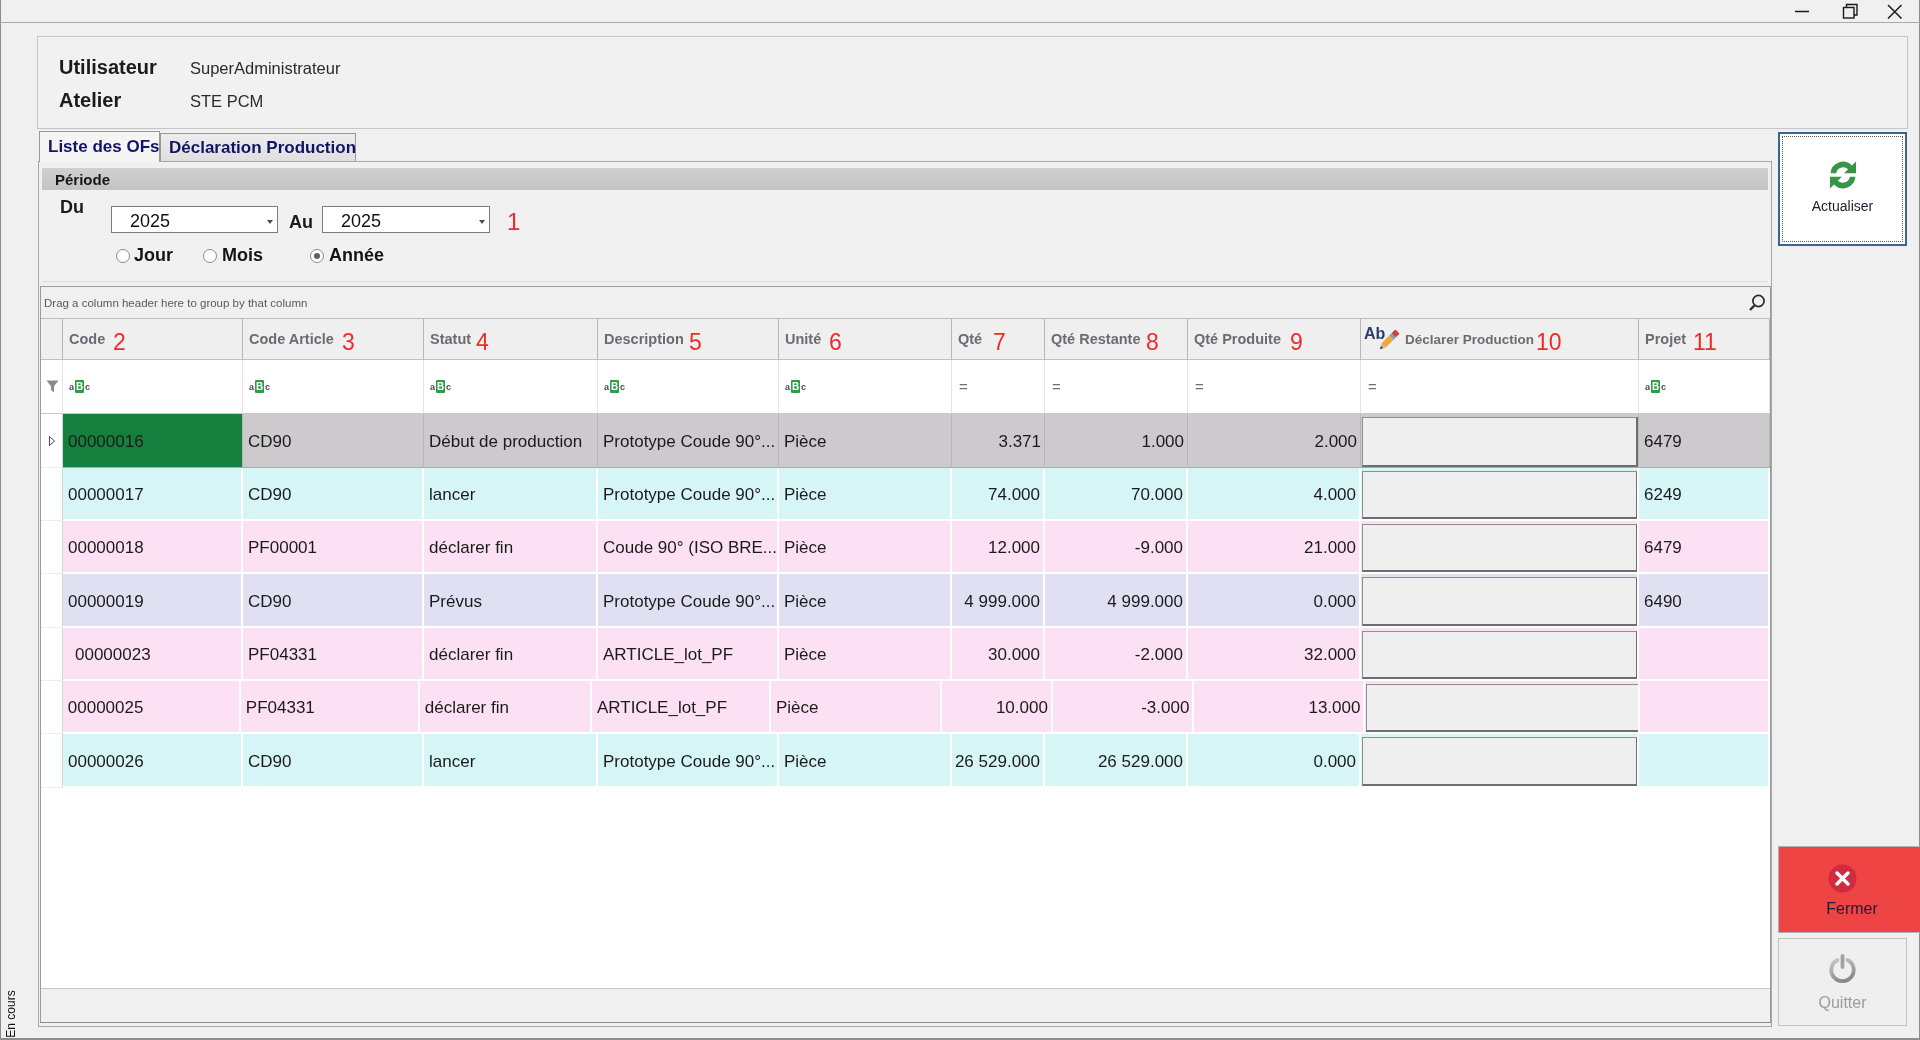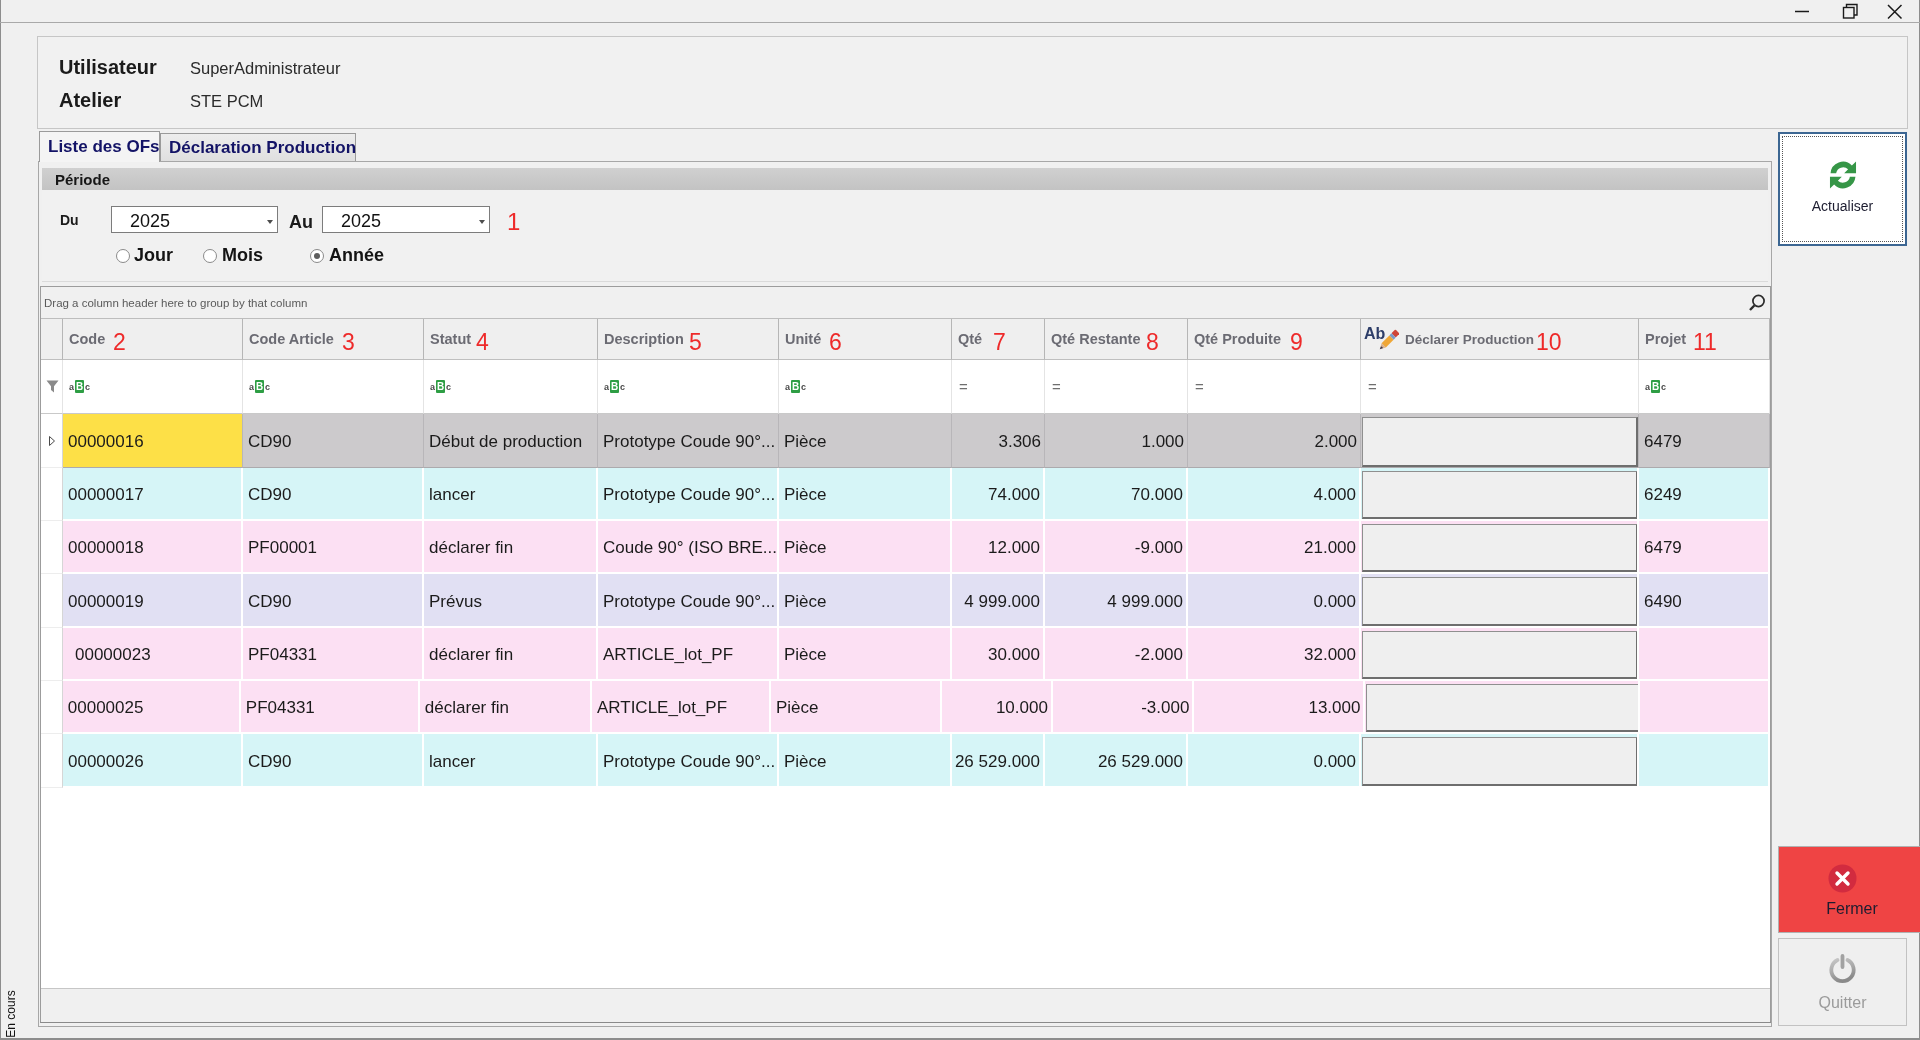--- a/index.html
+++ b/index.html
@@ -70,21 +70,21 @@
 <div class="abs lbl-b" style="left:59px;top:90px">Atelier</div>
 <div class="abs lbl-v" style="left:190px;top:93px">STE PCM</div>
 
 <div class="abs" id="tabpage"></div>
 <div class="abs tab" id="tab1">Liste des OFs</div>
 <div class="abs tab" id="tab2">Déclaration Production</div>
 
 <div class="abs" id="periode">
   <div id="periodehdr">Période</div>
 </div>
-<div class="abs lbl-b" style="left:60px;top:213px;font-size:14px">Du</div>
+<div class="abs lbl-b" style="left:60px;top:198px;font-size:18px">Du</div>
 <div class="combo" style="left:111px;top:206px;width:167px">
     <span>2025</span>
     <i class="arr"></i>
   </div>
 <div class="abs lbl-b" style="left:289px;top:213px;font-size:18px">Au</div>
 <div class="combo" style="left:322px;top:206px;width:168px">
     <span>2025</span>
     <i class="arr"></i>
   </div>
 <div class="rednum" style="left:507px;top:210px">1</div>
@@ -207,37 +207,37 @@
         </div>
       </div>
     </div>
   <div id="datarows">
       <div class="datarow" style="top: 127px; height: 54px;">
         <div class="dcell ind" style="width: 22px;">
           <svg style="position:absolute;left:8px;top:22px" width="6" height="10" viewBox="0 0 6 10">
             <path d="M0.5 0.5 L5.5 5 L0.5 9.5 Z" fill="none" stroke="#4a4a4a" stroke-width="1"></path>
           </svg>
         </div>
-        <div class="dcell txt" style="width: 180px; background: #fde047; border-right: 1px solid rgb(184, 182, 185); border-bottom: 1px solid rgb(172, 170, 173);">
+        <div class="dcell txt" style="width: 180px; background: #15803d; border-right: 1px solid rgb(184, 182, 185); border-bottom: 1px solid rgb(172, 170, 173);">
           <div class="cv">00000016</div>
         </div>
         <div class="dcell txt" style="width: 181px; background: rgb(204, 202, 204); border-right: 1px solid rgb(184, 182, 185); border-bottom: 1px solid rgb(172, 170, 173);">
           <div class="cv">CD90</div>
         </div>
         <div class="dcell txt" style="width: 174px; background: rgb(204, 202, 204); border-right: 1px solid rgb(184, 182, 185); border-bottom: 1px solid rgb(172, 170, 173);">
           <div class="cv">Début de production</div>
         </div>
         <div class="dcell txt" style="width: 181px; background: rgb(204, 202, 204); border-right: 1px solid rgb(184, 182, 185); border-bottom: 1px solid rgb(172, 170, 173);">
           <div class="cv">Prototype Coude 90°...</div>
         </div>
         <div class="dcell txt" style="width: 173px; background: rgb(204, 202, 204); border-right: 1px solid rgb(184, 182, 185); border-bottom: 1px solid rgb(172, 170, 173);">
           <div class="cv">Pièce</div>
         </div>
         <div class="dcell num" style="width: 93px; background: rgb(204, 202, 204); border-right: 1px solid rgb(184, 182, 185); border-bottom: 1px solid rgb(172, 170, 173);">
-          <div class="cv">3.306</div>
+          <div class="cv">3.371</div>
         </div>
         <div class="dcell num" style="width: 143px; background: rgb(204, 202, 204); border-right: 1px solid rgb(184, 182, 185); border-bottom: 1px solid rgb(172, 170, 173);">
           <div class="cv">1.000</div>
         </div>
         <div class="dcell num" style="width: 173px; background: rgb(204, 202, 204); border-right: 1px solid rgb(184, 182, 185); border-bottom: 1px solid rgb(172, 170, 173);">
           <div class="cv">2.000</div>
         </div>
         <div class="dcell txt" style="width: 278px; background: rgb(204, 202, 204); border-right: 1px solid rgb(184, 182, 185); border-bottom: 1px solid rgb(172, 170, 173);">
           <div style="position:absolute;left:1px;top:3px;width:276px;bottom:0;background:#efefef;border:1px solid #8f8f8f;border-right:2px solid #6e6e6e;border-bottom:2px solid #6e6e6e"></div>
         </div>

